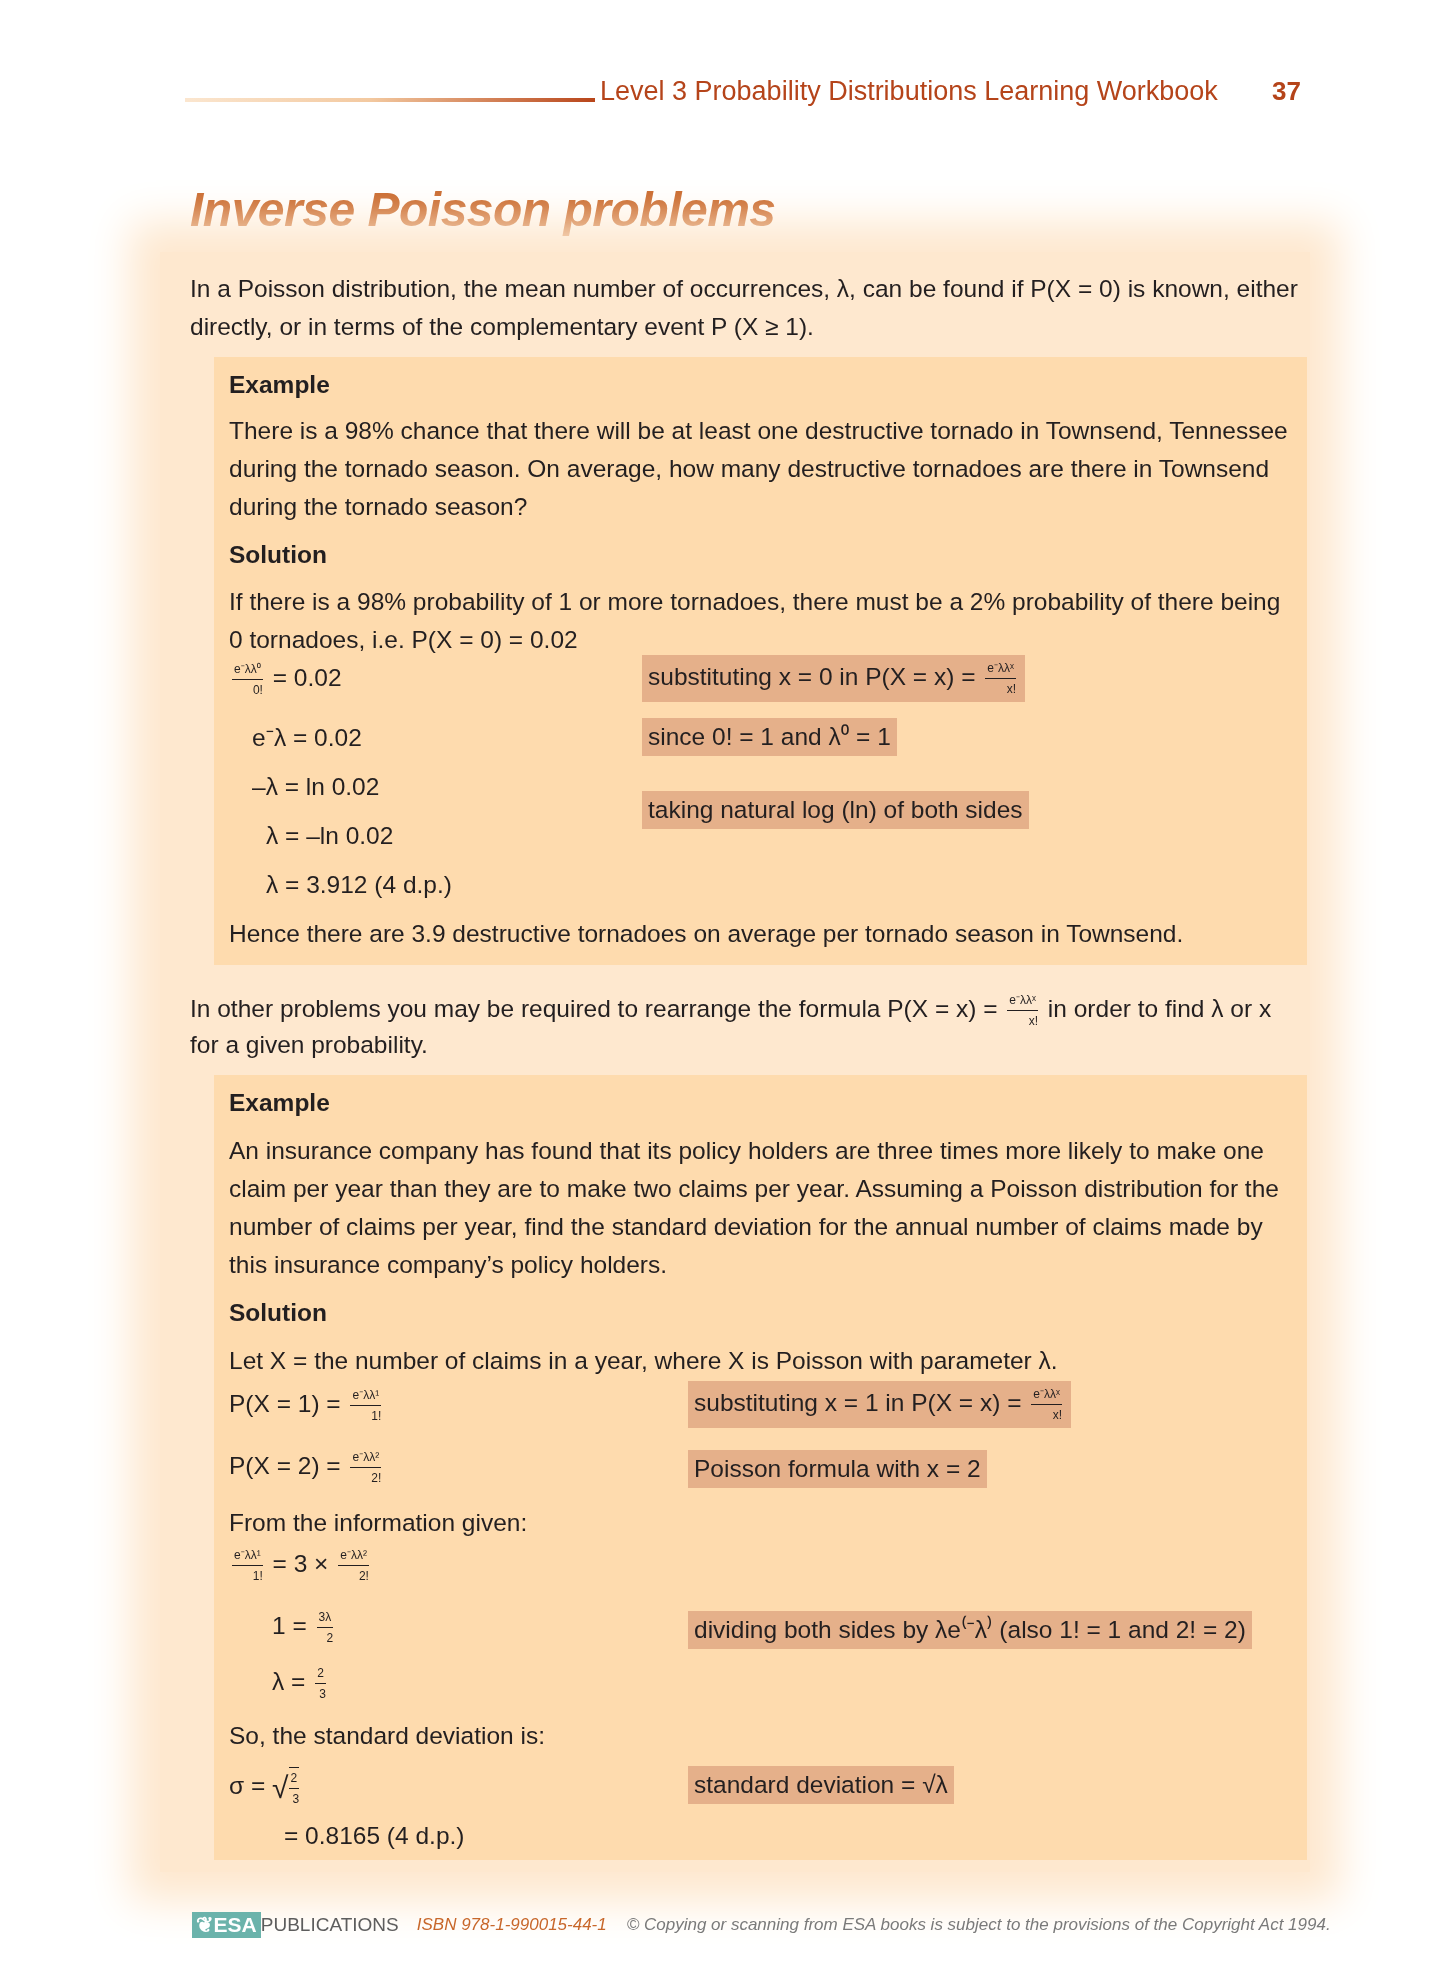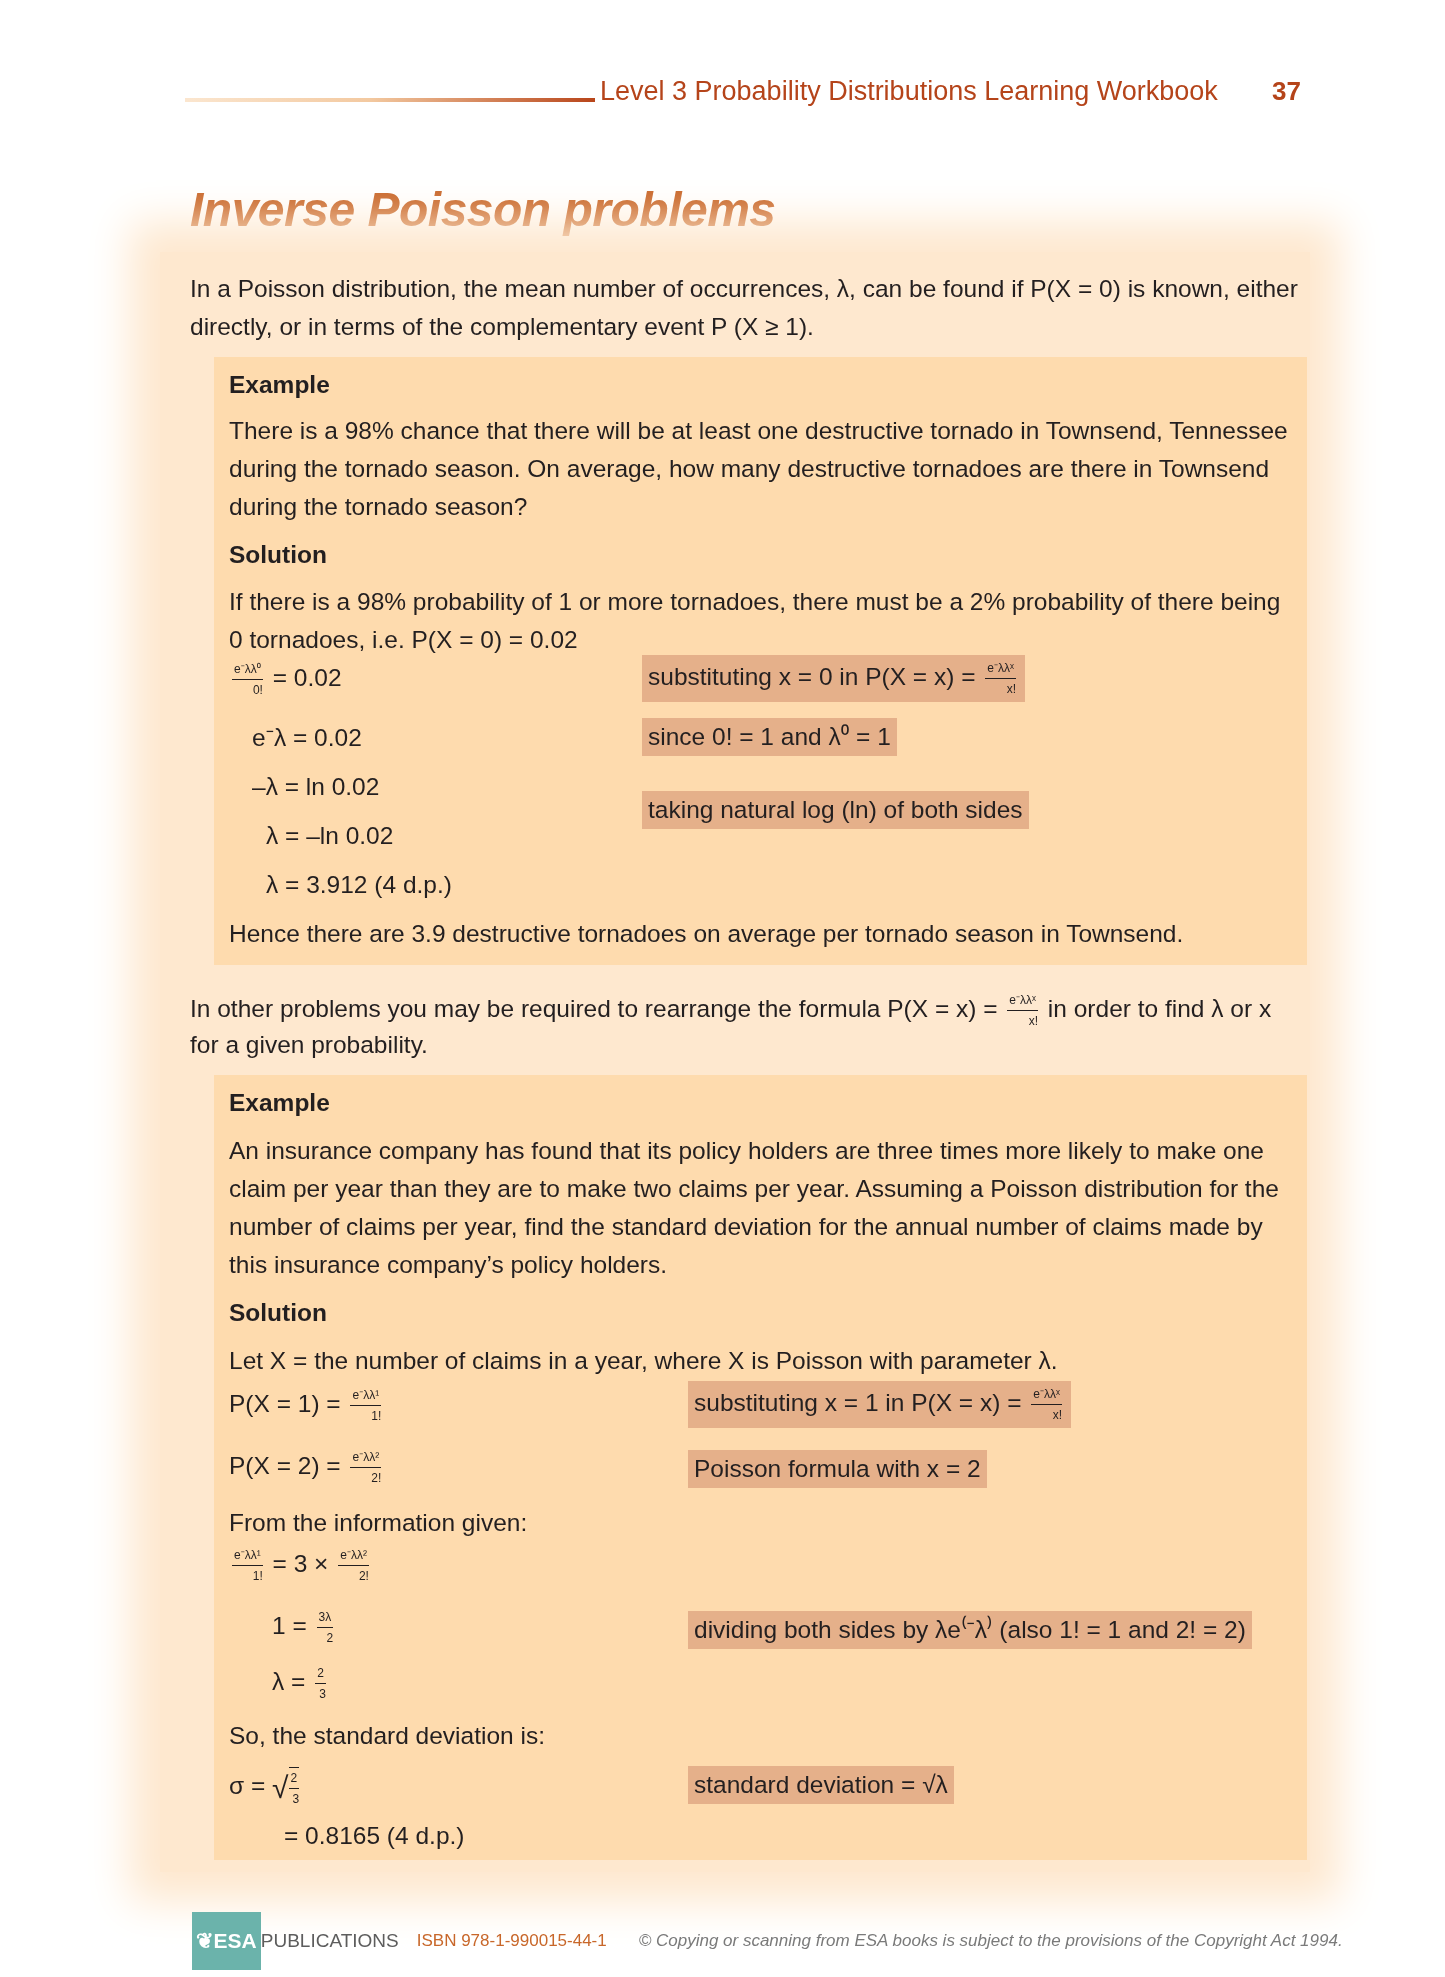--- a/index.html
+++ b/index.html
@@ -17,23 +17,23 @@
   .box { position:absolute; left:214px; width:1093px; background:#fedbae; }
   .abs { position:absolute; font-size:24.5px; white-space:nowrap; line-height:32px; }
   .bold { font-weight:bold; }
   .note { position:absolute; background:#e5b08a; font-size:24.5px; white-space:nowrap; padding:3px 6px;
           line-height:32px; }
   .frac { display:inline-block; vertical-align:middle; text-align:right; font-size:12px; line-height:20px; margin:0 3px; }
   .frac .num { display:block; border-bottom:1.5px solid #231f20; padding:0 2px; }
   .frac .den { display:block; }
   .footer { position:absolute; top:1912px; left:192px; height:30px; white-space:nowrap; font-size:17px; }
   .logo { display:inline-block; background:#6bb3ab; color:#fff; font-weight:bold; font-size:21px;
-          padding:17px 4px; vertical-align:middle; }
+          padding:1px 4px; vertical-align:middle; }
   .pub { color:#5d5d5d; font-size:19px; vertical-align:middle; margin-right:18px; }
-  .isbn { color:#c8672a; vertical-align:middle; margin-right:32px; }
+  .isbn { color:#c8672a; font-style:italic; vertical-align:middle; margin-right:20px; }
   .copy { color:#7a7a7a; font-style:italic; vertical-align:middle; }
 </style>
 </head>
 <body>
 
 <div class="hdr-line"></div>
 <div class="hdr-text">Level 3 Probability Distributions Learning Workbook</div>
 <div class="hdr-page">37</div>
 
 <div class="title">Inverse Poisson problems</div>

